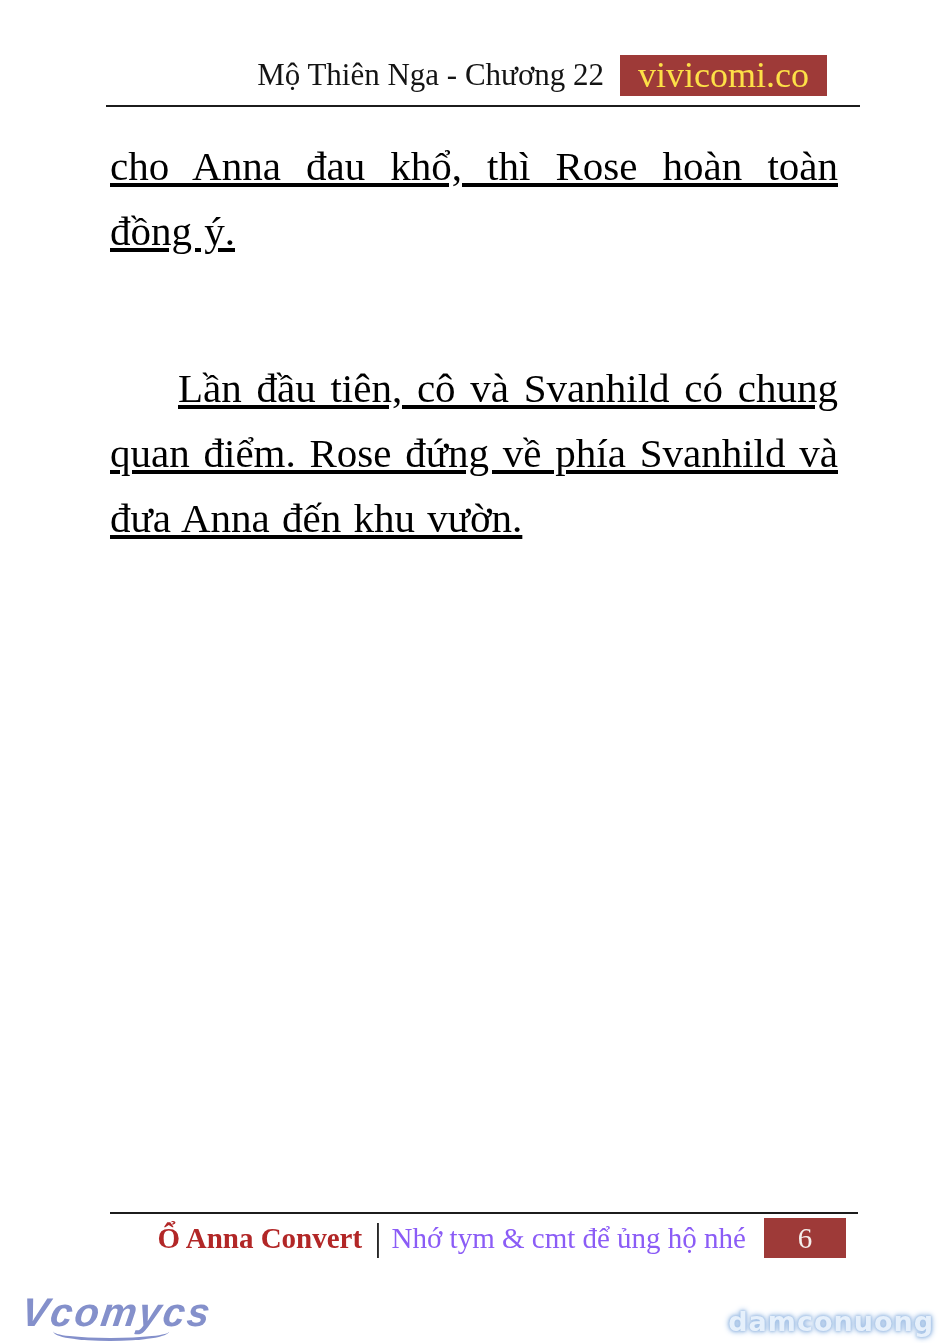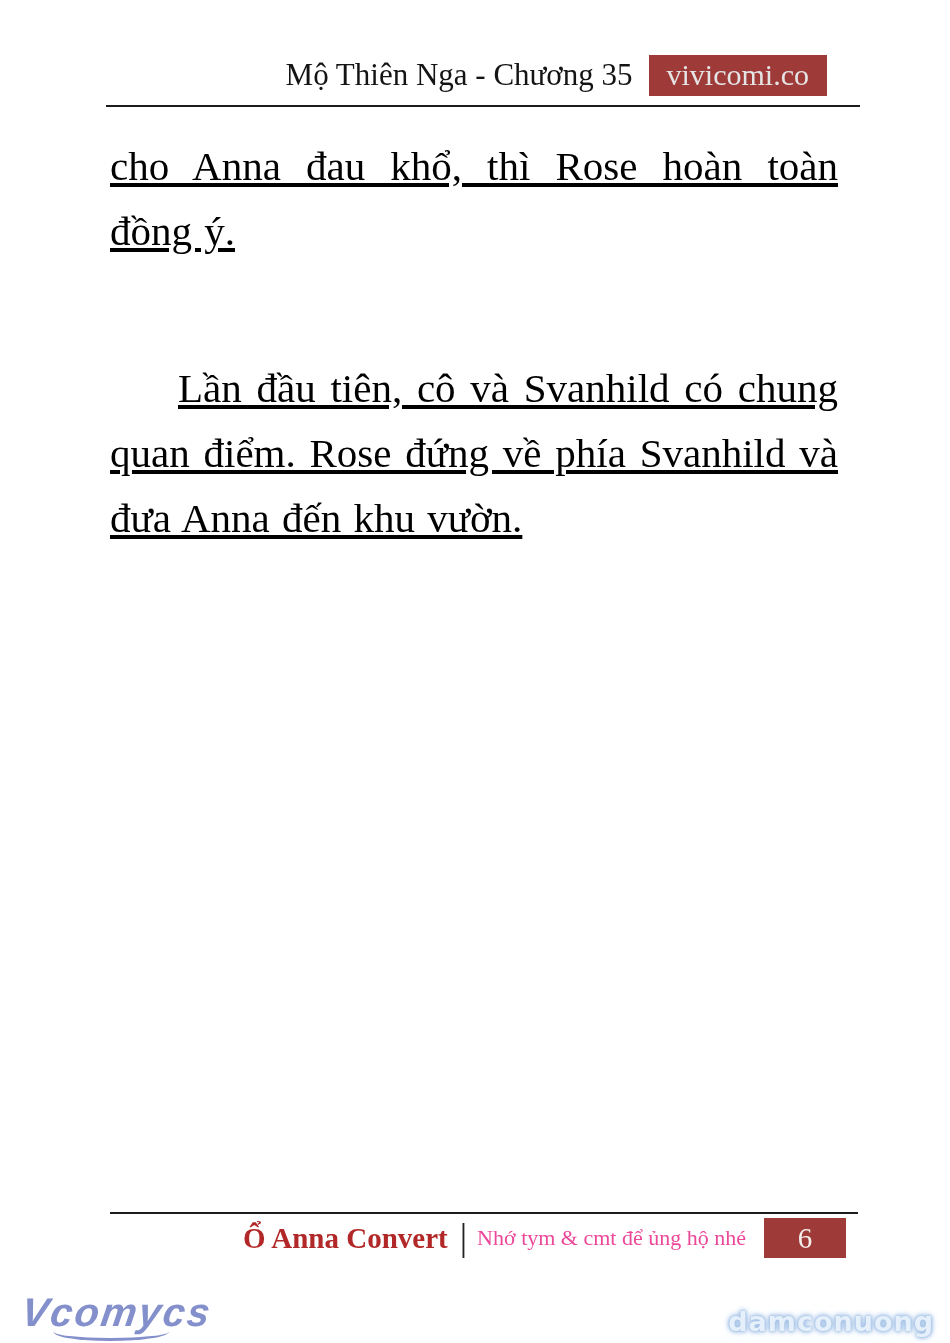--- a/index.html
+++ b/index.html
@@ -26,22 +26,22 @@
     height: 42px;
   }
   .header-title {
     font-size: 31px;
     color: #141414;
     margin-right: 16px;
     white-space: nowrap;
   }
   .header-badge {
     background: var(--badge-red, #9e3a38);
-    color: #e5e5e5;
-    font-size: 30px;
+    color: #fde047;
+    font-size: 36px;
     height: 41px;
     min-width: 130px;
     padding: 0 18px;
     display: flex;
     align-items: center;
     justify-content: center;
   }
   .header-rule {
     height: 2px;
     background: #1c1c1c;
@@ -88,22 +88,22 @@
     white-space: nowrap;
   }
   .footer-sep {
     font-size: 37px;
     font-weight: 300;
     color: #222;
     margin: 0 10px 0 12px;
     line-height: 40px;
   }
   .footer-note {
-    font-size: 22px;
-    color: #ec4899;
+    font-size: 29px;
+    color: #8b5cf6;
     white-space: nowrap;
   }
   .page-badge {
     margin-left: 18px;
     width: 82px;
     height: 40px;
     background: var(--badge-red, #9e3a38);
     color: #f5efec;
     font-size: 29px;
     display: flex;
@@ -149,21 +149,21 @@
       0 0 5px #9dbde4,
       0 0 7px #9dbde4;
   }
 </style>
 </head>
 <body>
 
 <div class="page">
 
   <div class="header-row">
-    <span class="header-title">Mộ Thiên Nga - Chương 35</span>
+    <span class="header-title">Mộ Thiên Nga - Chương 22</span>
     <span class="header-badge">vivicomi.co</span>
   </div>
   <div class="header-rule"></div>
 
   <div class="content">
     <p>cho Anna đau khổ, thì Rose hoàn toàn đồng ý.</p>
     <p class="indent">Lần đầu tiên, cô và Svanhild có chung quan điểm. Rose đứng về phía Svanhild và đưa Anna đến khu vườn.</p>
   </div>
 
   <div class="footer">

